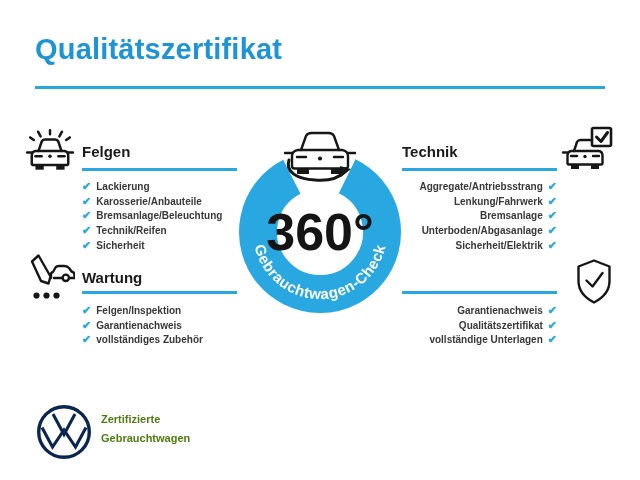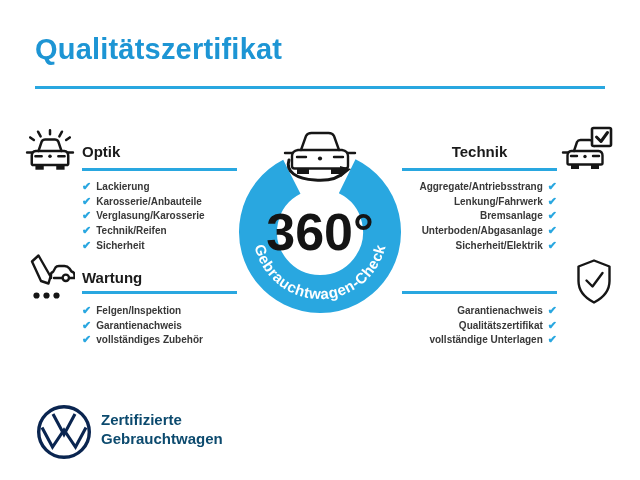--- a/index.html
+++ b/index.html
@@ -6,21 +6,21 @@
   .stage{position:relative;width:640px;height:480px;background:#ffffff;
          font-family:"Liberation Sans",sans-serif;overflow:hidden;}
 
   
   .title{position:absolute;left:35px;top:33px;font-size:29px;font-weight:bold;
          color:#1d95d4;letter-spacing:.2px;}
   .title-rule{position:absolute;left:35px;top:86px;width:570px;height:3px;background:#29a7e0;}
 
   
   .sec-head{position:absolute;width:155px;font-size:15px;font-weight:bold;color:#1a1a1a;}
-  .sec-head.right{text-align:center;}
+  .sec-head.right{text-align:left;}
   .sec-rule{position:absolute;width:155px;height:3px;background:#29a7e0;}
 
   
   .items{position:absolute;display:flex;flex-direction:column;}
   .item{display:flex;align-items:center;gap:5px;height:14.7px;}
   .items.right .item{flex-direction:row-reverse;}
   .chk{color:#29a7e0;font-size:11px;font-weight:bold;line-height:1;transform:translateY(-.5px);}
   .lbl{font-size:10px;font-weight:bold;color:#383838;white-space:nowrap;}
 
   .icon-svg{position:absolute;}
@@ -28,55 +28,55 @@
   .icon-fill{fill:#161616;stroke:none;}
 
   
   .badge-ring{position:absolute;left:220px;top:132px;}
   .degree{position:absolute;left:245px;top:209px;width:150px;height:46px;line-height:46px;
           text-align:center;font-size:52px;font-weight:bold;color:#141414;}
   .car360{position:absolute;left:281px;top:122px;}
 
   
   .vw-logo{position:absolute;left:35px;top:403px;}
-  .footer-text{position:absolute;left:101px;top:410px;font-size:15px;font-weight:bold;
-               color:#0c4a6e;line-height:19px;}
+  .footer-text{position:absolute;left:101px;top:410px;font-size:11px;font-weight:bold;
+               color:#4d7c0f;line-height:19px;}
 </style>
 </head>
 <body>
 
 <div class="stage">
 
   <div class="title">Qualitätszertifikat</div>
   <div class="title-rule"></div>
 
   <svg class="icon-svg" style="left:25px;top:126px" width="50" height="52" viewBox="0 0 48 44">
     <path class="icon-stroke" d="M24 5 L24 1 M15 7 L12.5 2.5 M33 7 L35.5 2.5 M8.5 10.5 L5 8 M39.5 10.5 L43 8"></path>
     <path class="icon-stroke" d="M13 21 L16 12 Q17 10 19.5 10 L28.5 10 Q31 10 32 12 L35 21"></path>
     <path class="icon-stroke" d="M6.5 33 L6.5 25.5 Q6.5 21.5 10.5 21 L37.5 21 Q41.5 21.5 41.5 25.5 L41.5 33 Q41.5 34.5 40 34.5 L8 34.5 Q6.5 34.5 6.5 33 Z"></path>
     <path class="icon-stroke" d="M2 22.5 L6.5 22.5 M41.5 22.5 L46 22.5 M10 26 L16 26 M32 26 L38 26"></path>
     <circle class="icon-fill" cx="24" cy="26" r="1.7"></circle>
     <rect class="icon-fill" x="10" y="34.5" width="8" height="4.5"></rect>
     <rect class="icon-fill" x="30" y="34.5" width="8" height="4.5"></rect>
   </svg>
 
-  <div class="sec-head" style="left:82px;top:143px">Optik</div>
+  <div class="sec-head" style="left:82px;top:143px">Felgen</div>
   <div class="sec-rule" style="left:82px;top:168px"></div>
   <div class="items" style="left:82px;top:179px">
     <div class="item">
       <span class="chk">✔</span>
       <span class="lbl">Lackierung</span>
       </div>
     <div class="item">
       <span class="chk">✔</span>
       <span class="lbl">Karosserie/Anbauteile</span>
       </div>
     <div class="item">
       <span class="chk">✔</span>
-      <span class="lbl">Verglasung/Karosserie</span>
+      <span class="lbl">Bremsanlage/Beleuchtung</span>
       </div>
     <div class="item">
       <span class="chk">✔</span>
       <span class="lbl">Technik/Reifen</span>
       </div>
     <div class="item">
       <span class="chk">✔</span>
       <span class="lbl">Sicherheit</span>
       </div>
   </div>

